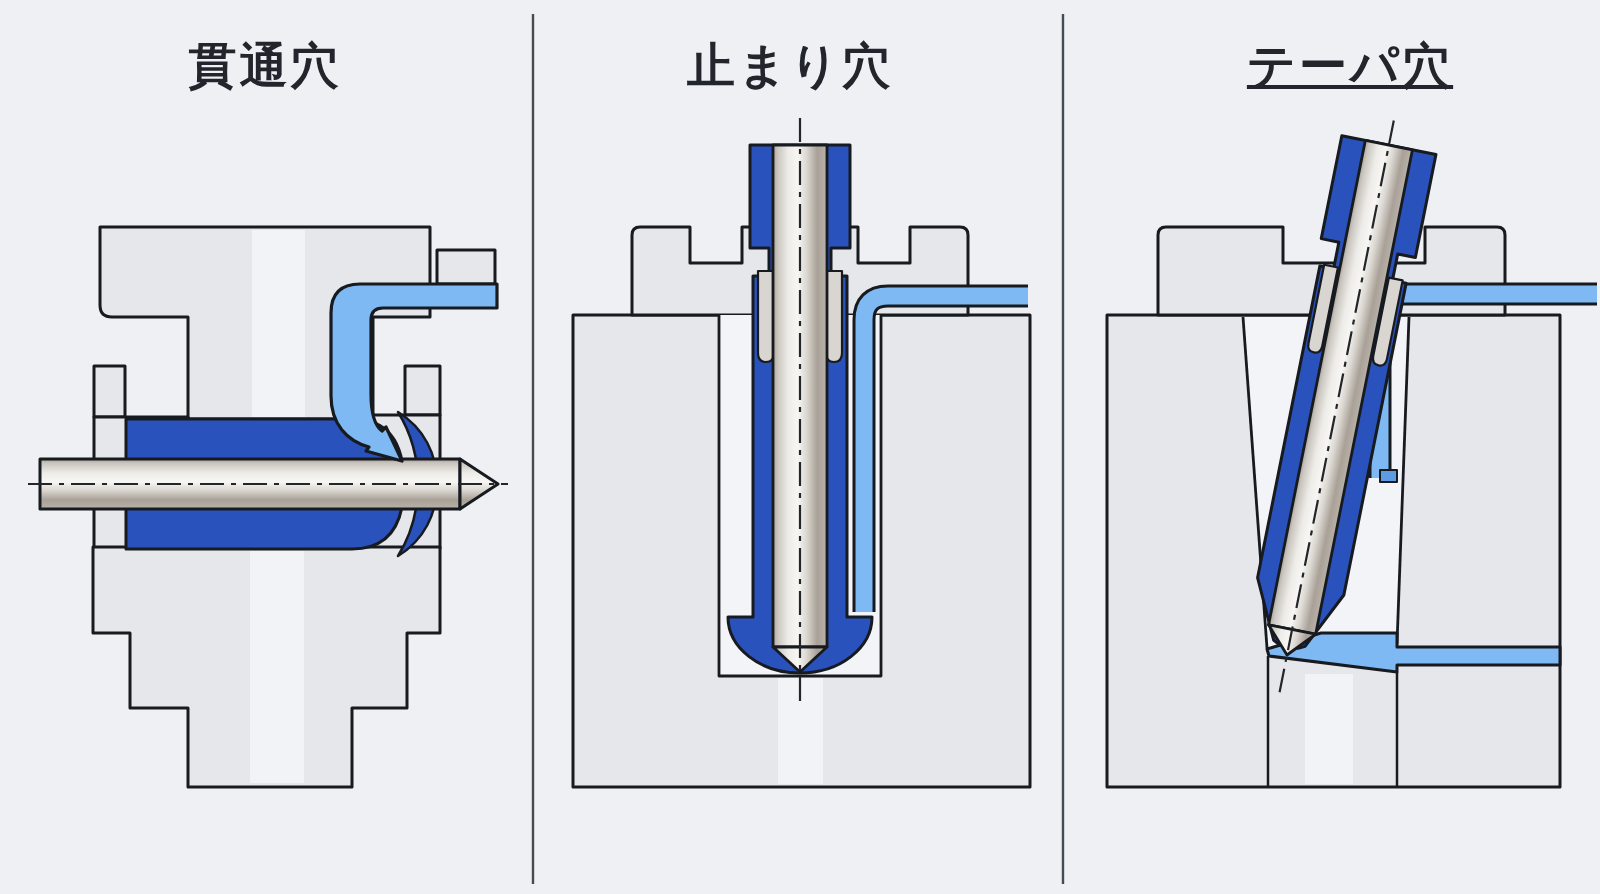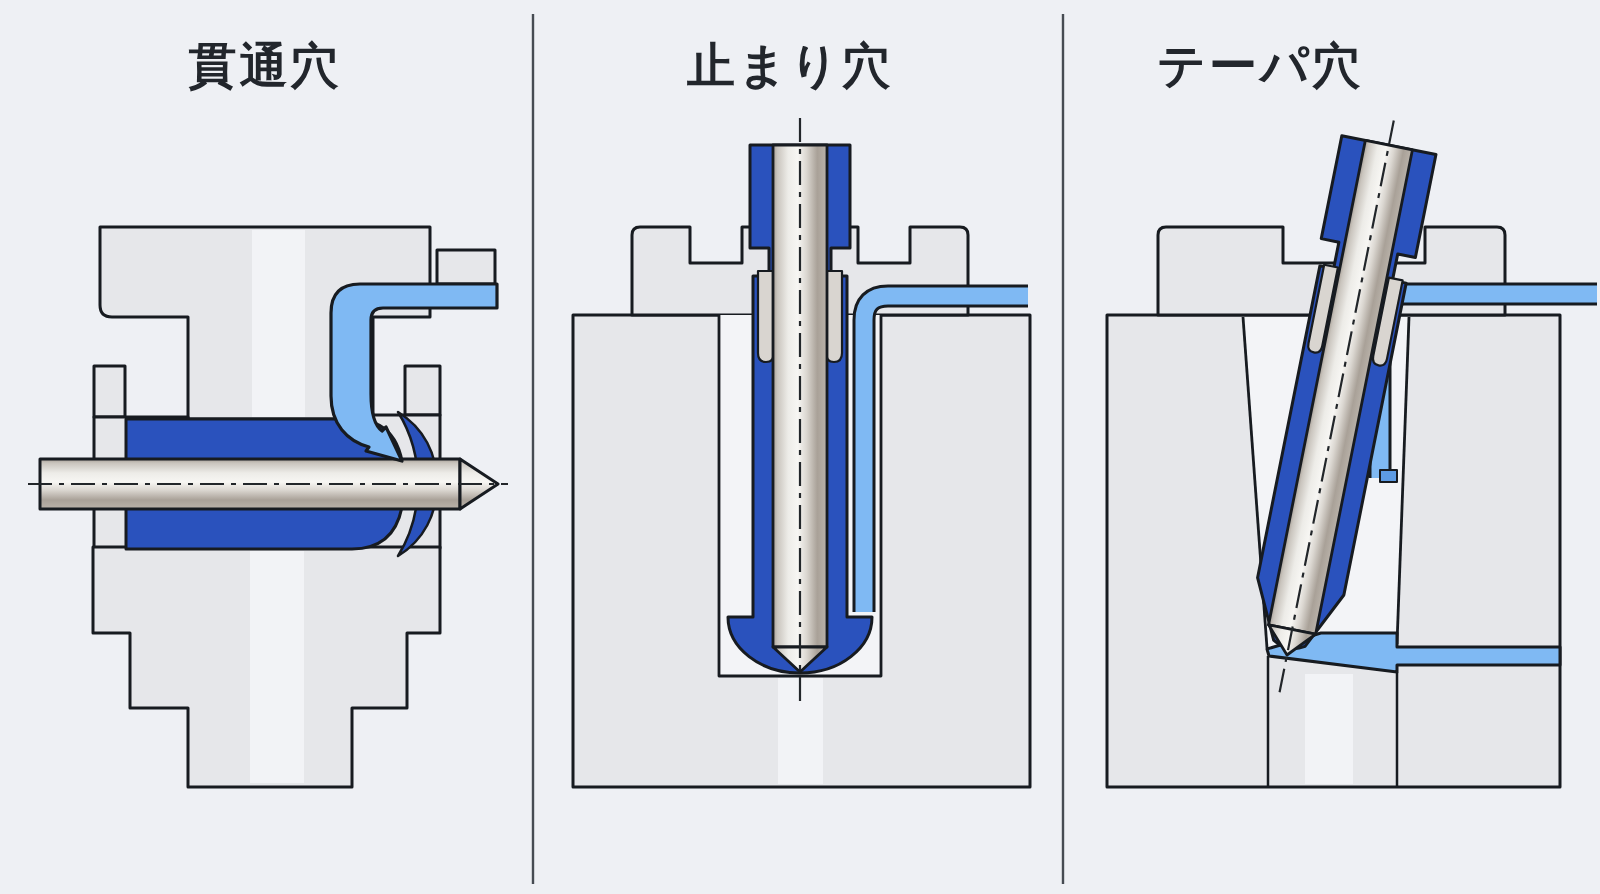--- a/index.html
+++ b/index.html
@@ -2,21 +2,21 @@
 <html><head>
 <meta charset="utf-8">
 <style>
   html,body{margin:0;padding:0;}
   body{font-family:"Liberation Sans","DejaVu Sans",sans-serif;}
   .stage{position:relative;width:1600px;height:894px;background:#eef0f4;overflow:hidden;}
   .panel-title{position:absolute;top:34px;width:340px;text-align:center;
     font-size:48px;font-weight:600;letter-spacing:3px;color:#22262c;}
   #t1{left:95px;}
   #t2{left:620px;}
-  #t3{left:1090px;}
+  #t3{left:1180px;text-decoration:underline;}
   svg{position:absolute;left:0;top:0;}
   svg path,svg rect,svg polygon{stroke-linejoin:round;}
 </style>
 </head>
 <body>
 
 <div class="stage">
 
   <div class="panel-title" id="t2">止まり穴</div>
   <div class="panel-title" id="t1">貫通穴</div>

